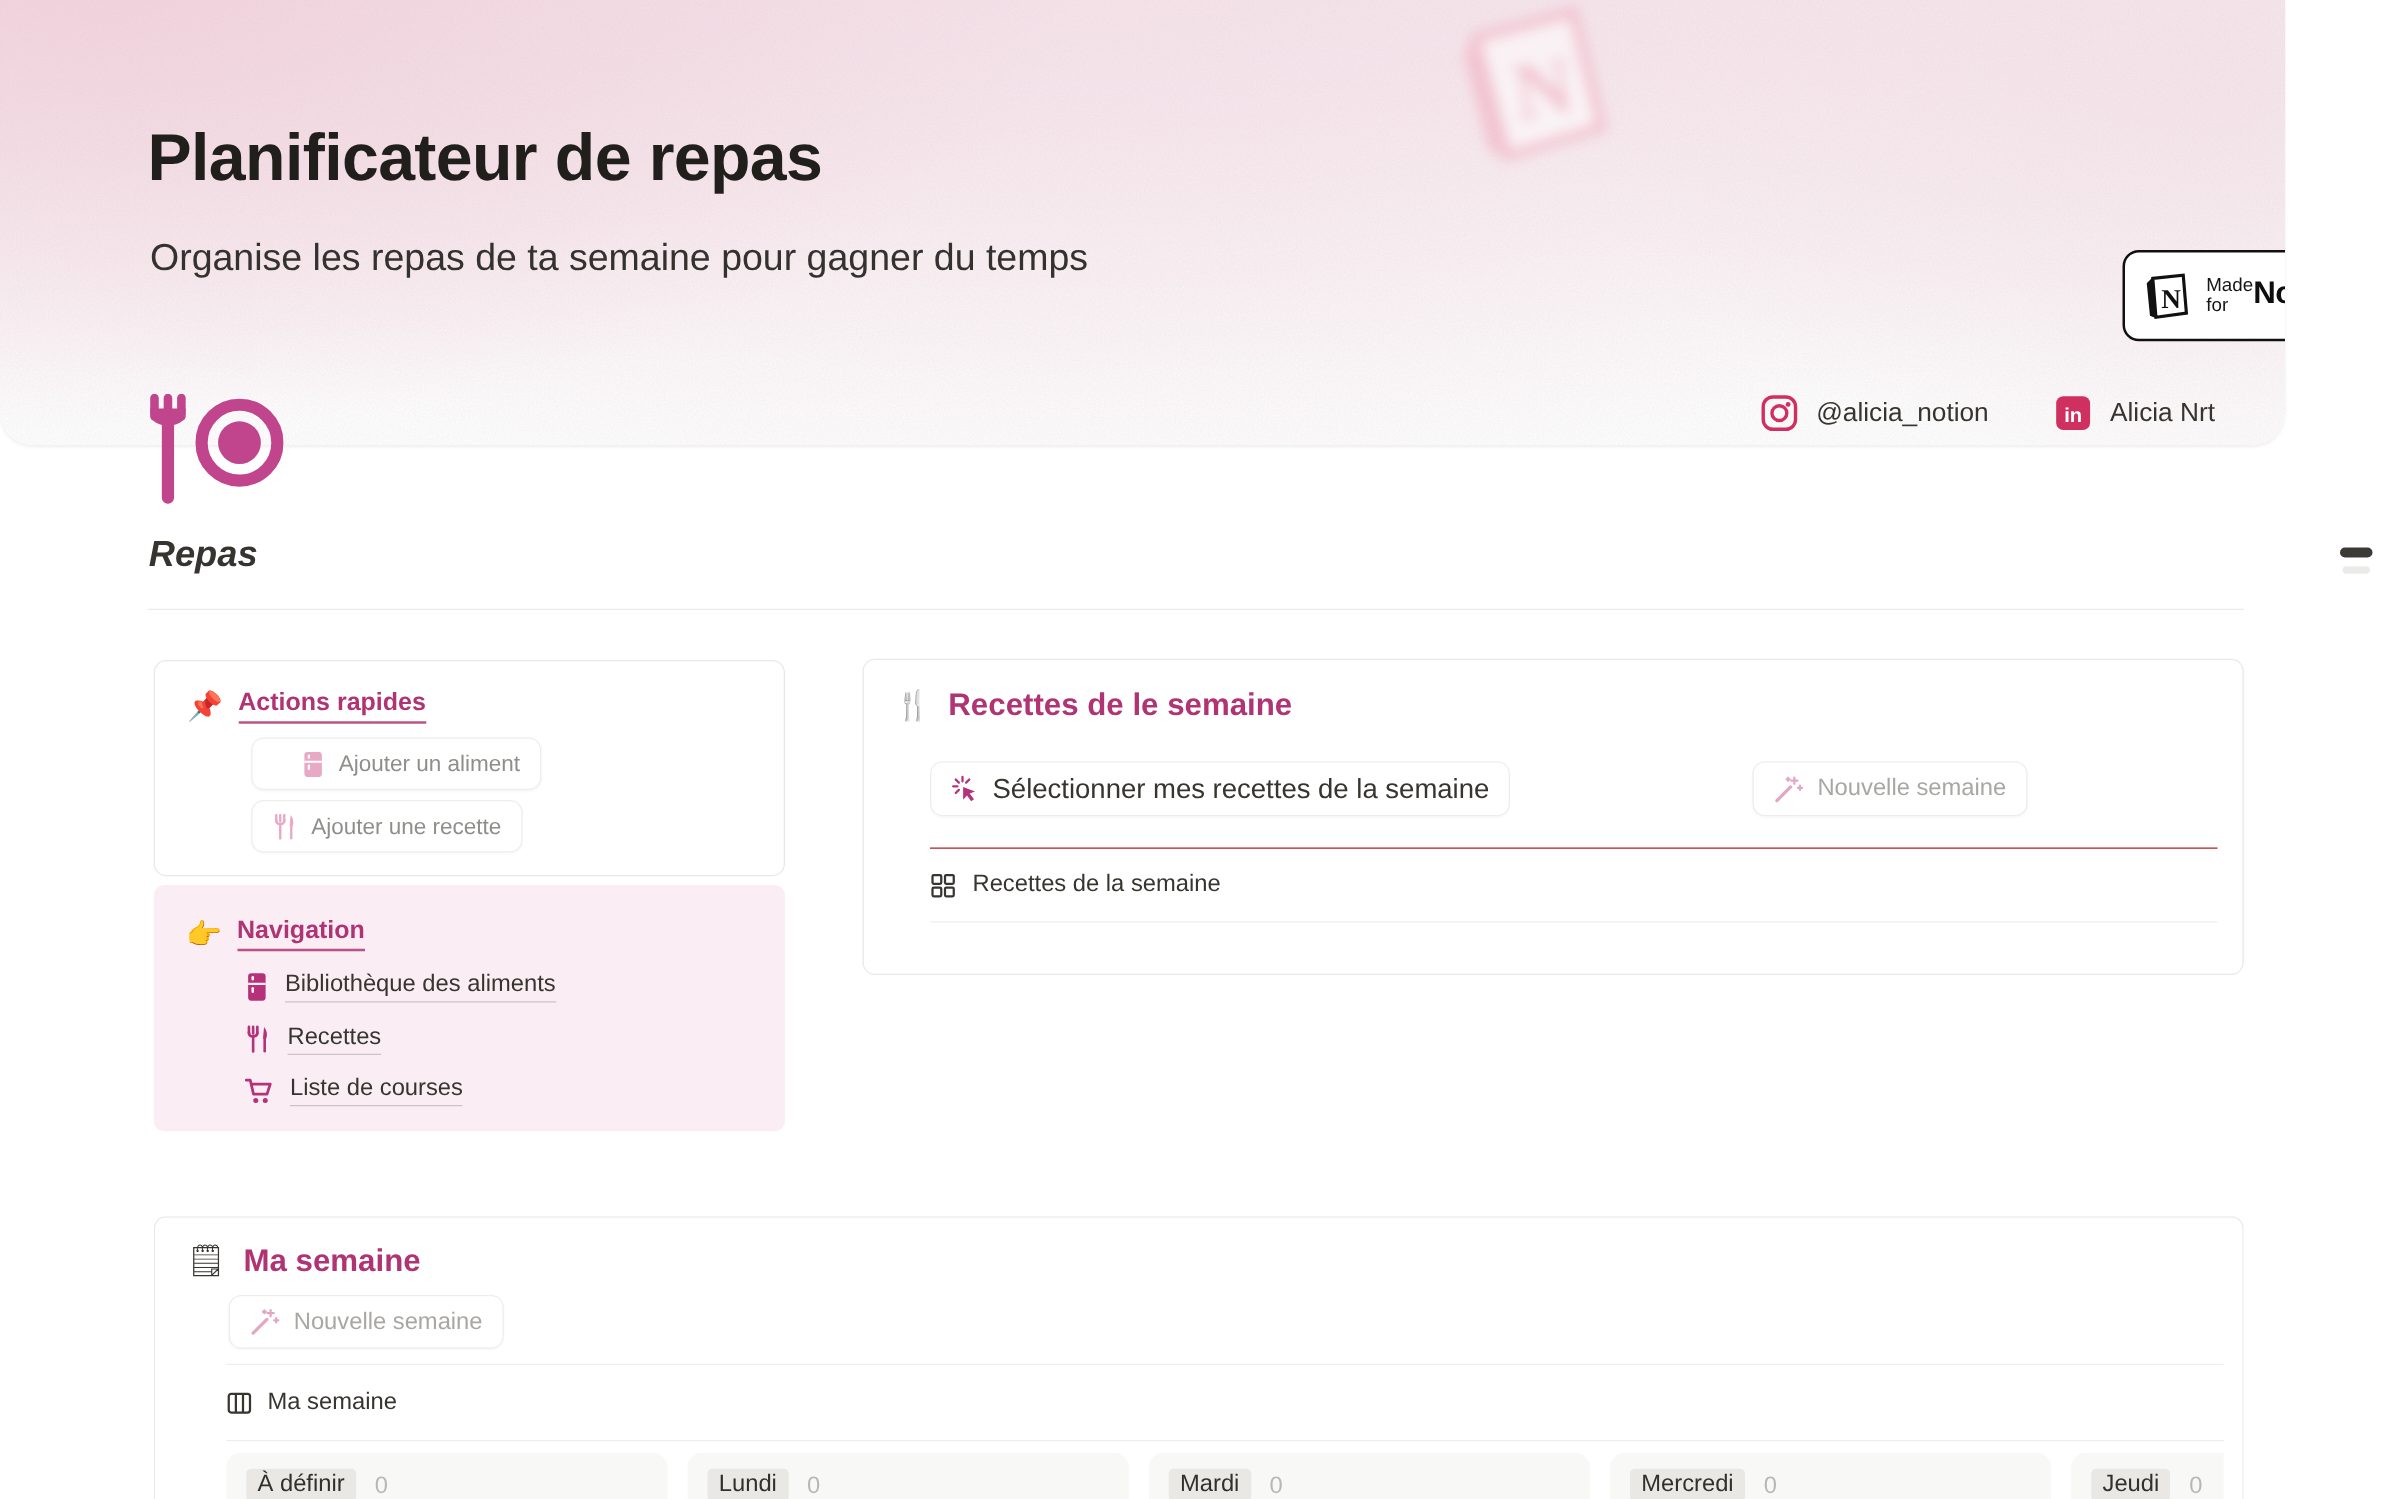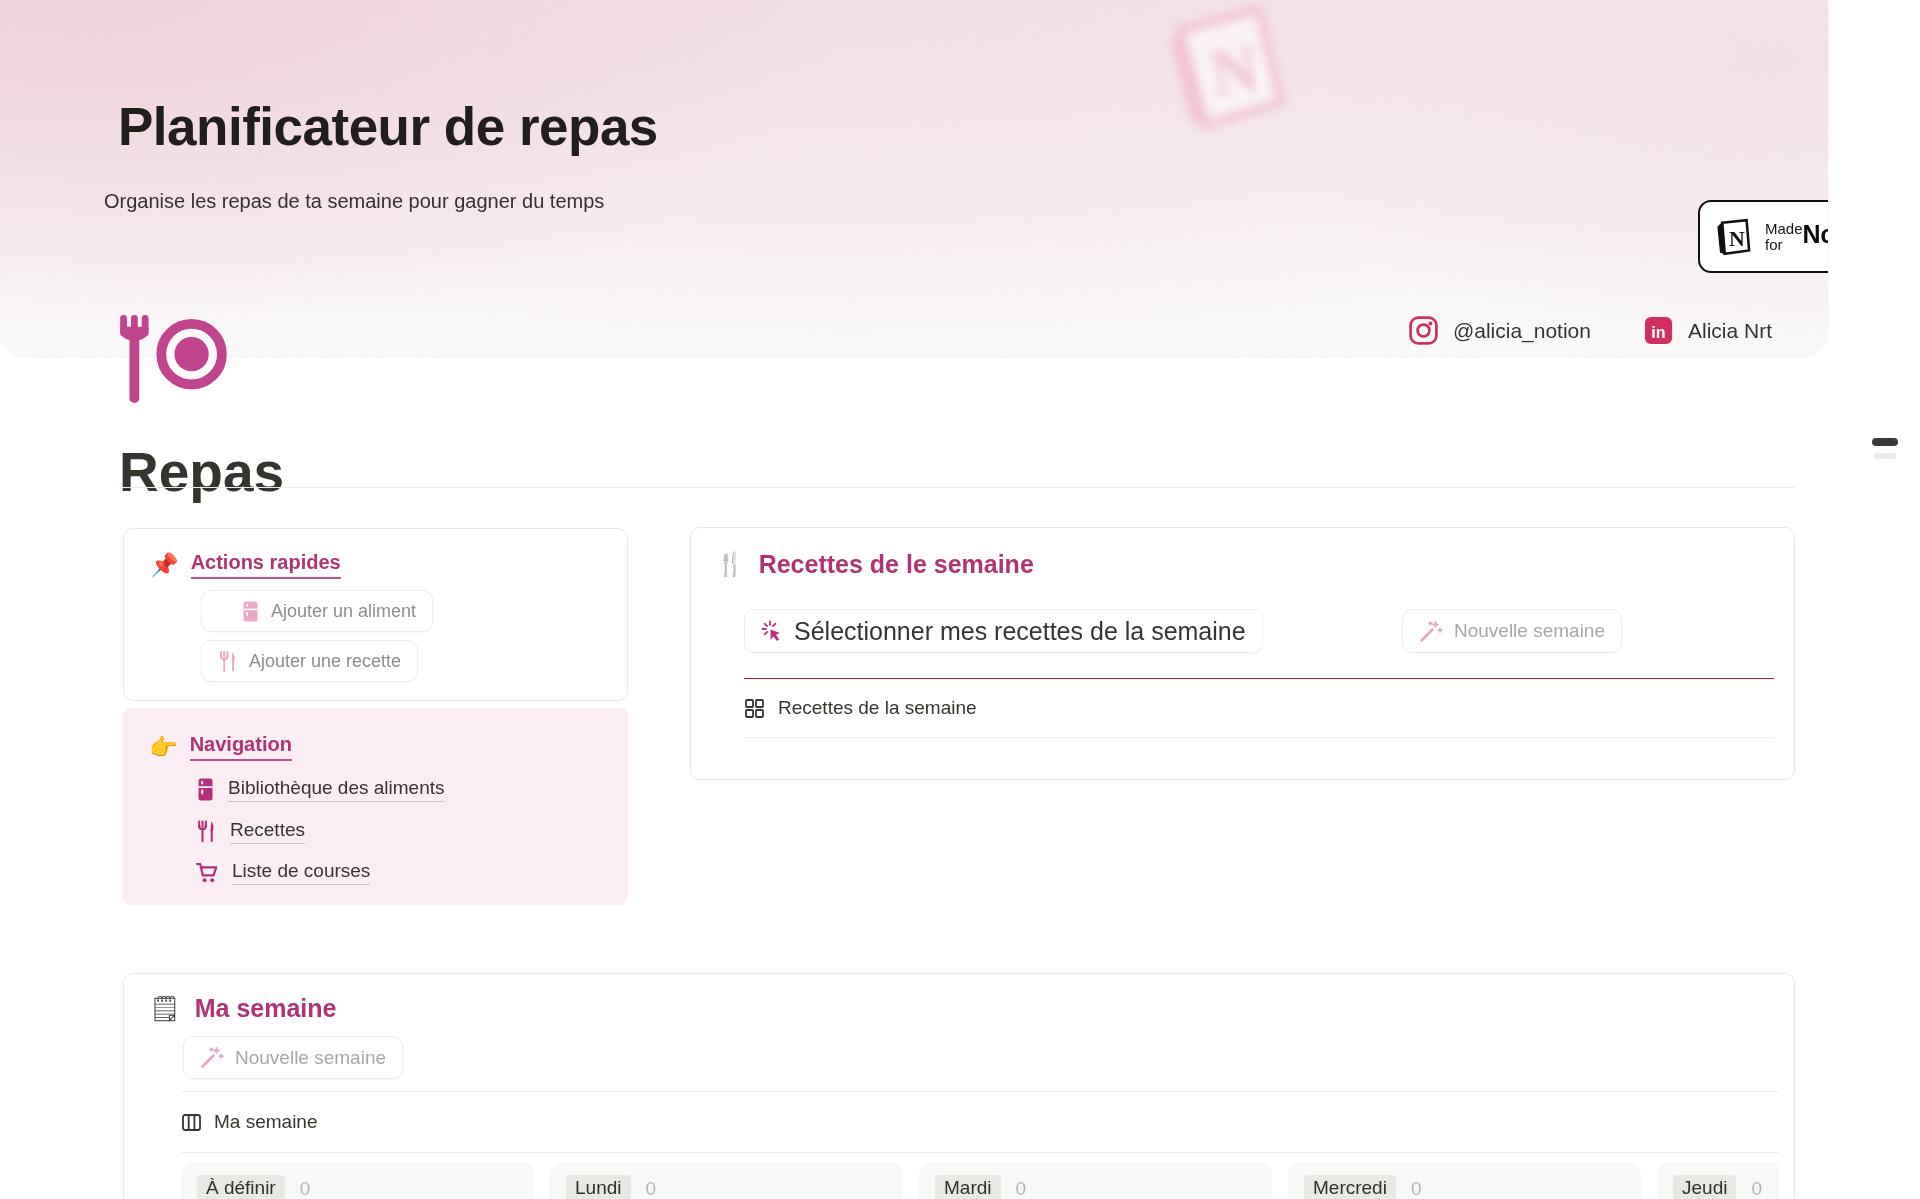--- a/index.html
+++ b/index.html
@@ -12,58 +12,58 @@
     background:
       radial-gradient(1100px 520px at 4% -8%, #f4d3de 0%, rgba(244,211,222,0) 72%),
       radial-gradient(1500px 560px at 46% -14%, #f8e3eb 0%, rgba(248,227,235,0) 78%),
       radial-gradient(700px 420px at 97% 18%, #f7e7ec 0%, rgba(247,231,236,0) 75%),
       linear-gradient(to bottom, #f8ecf0 0%, #fdf9fa 55%, #ffffff 92%);
     box-shadow:0 1px 3px rgba(0,0,0,0.07); }
   .noise { position:absolute; inset:0; width:100%; height:100%; opacity:.35; pointer-events:none; }
 
   .banner-title { position:absolute; left:118px; top:96px; font-size:53px; font-weight:800;
     letter-spacing:-0.5px; color:#211f1c; }
-  .banner-sub { position:absolute; left:104px; top:190px; font-size:20px; color:#33322e; }
+  .banner-sub { position:absolute; left:120px; top:190px; font-size:30px; color:#33322e; }
 
   .notion-faded { position:absolute; left:1152px; top:2px; width:150px; height:135px;
     transform:rotate(-9deg); filter:blur(5px); opacity:.55; }
 
   .made-badge { position:absolute; left:1698px; top:200px; width:170px; height:73px;
     background:#fff; border:2.5px solid #101010; border-radius:13px;
     display:flex; align-items:center; gap:10px; padding:0 13px; }
   .made-badge .txt { display:flex; flex-direction:row; line-height:1.05; }
   .made-badge .l1 { font-size:15px; color:#161616; }
   .made-badge .l2 { font-size:25px; font-weight:800; color:#0e0e0e; letter-spacing:-0.3px; }
 
   .social { position:absolute; top:315px; right:56px; display:flex; align-items:center;
     gap:14px; font-size:21px; color:#37342f; }
   .social .gap { width:24px; }
   .social-label { cursor:pointer; }
 
   
   .page-logo { position:absolute; left:119px; top:315px; width:108px; height:90px; }
 
   
-  .page-title { position:absolute; left:119px; top:440px; font-size:55px; font-weight:700; color:#36342f; }
+  .page-title { position:absolute; left:119px; top:428px; font-size:29px; font-weight:700; color:#36342f;font-style:italic; }
   .title-divider { position:absolute; left:118px; right:125px; top:487px; height:1px; background:#ebebe9; }
   .handle-dark  { position:absolute; left:1872px; top:438px; width:26px; height:8px; border-radius:4px; background:#3b3a37; }
   .handle-light { position:absolute; left:1874px; top:453px; width:22px; height:6px; border-radius:3px; background:#ebebe9; }
 
   
   .card { position:absolute; background:#fff; border:1px solid #e8e8e6; border-radius:10px; }
   .sec-head { display:flex; align-items:center; gap:12px; }
   .sec-emoji { font-size:23px; }
   .sec-title { font-size:20px; font-weight:700; color:#b03474;
     border-bottom:2px solid rgba(176,52,116,.85); padding-bottom:3px; }
   .sec-title-lg { font-size:25px; font-weight:700; color:#b03474; }
 
   .pill-btn { display:inline-flex; align-items:center; gap:11px; height:42px; padding:0 16px;
     background:#fff; border:1px solid #ededeb; border-radius:10px; cursor:pointer;
     box-shadow:0 1px 2px rgba(0,0,0,0.03); font-size:18px; color:#8f8e8b; white-space:nowrap; }
-  .pill-btn.dark-label { font-size:25px; color:#373530; }
+  .pill-btn.dark-label { font-size:22px; color:#373530; }
   .pill-btn.muted-label { font-size:19px; color:#a9a7a3; }
 
   
   .qa-card { left:123px; top:528px; width:505px; height:173px; }
   .qa-head { position:absolute; left:26px; top:22px; }
   .qa-btn1 { position:absolute; left:77px; top:61px;padding-left:39px; }
   .qa-btn2 { position:absolute; left:77px; top:111px; }
 
   
   .nav-card { position:absolute; left:123px; top:708px; width:505px; height:197px;

